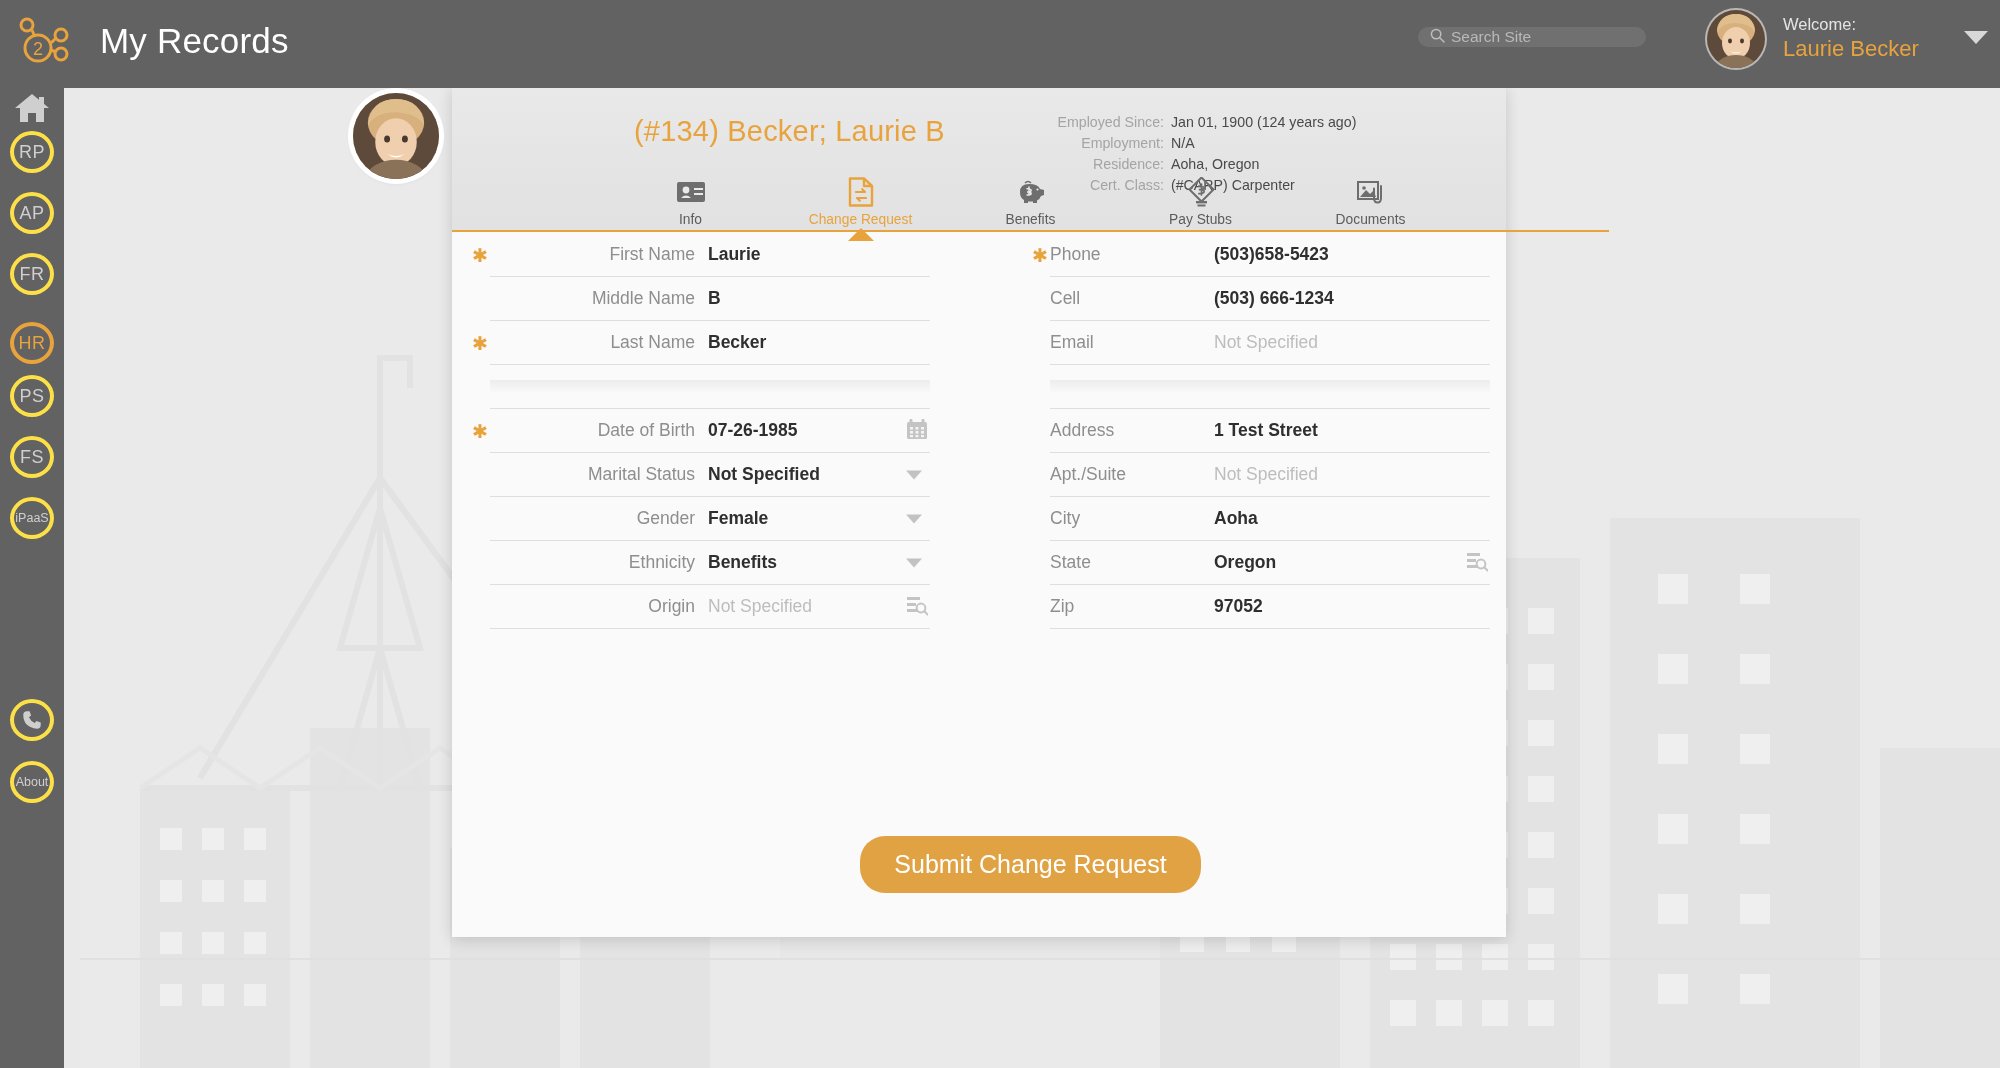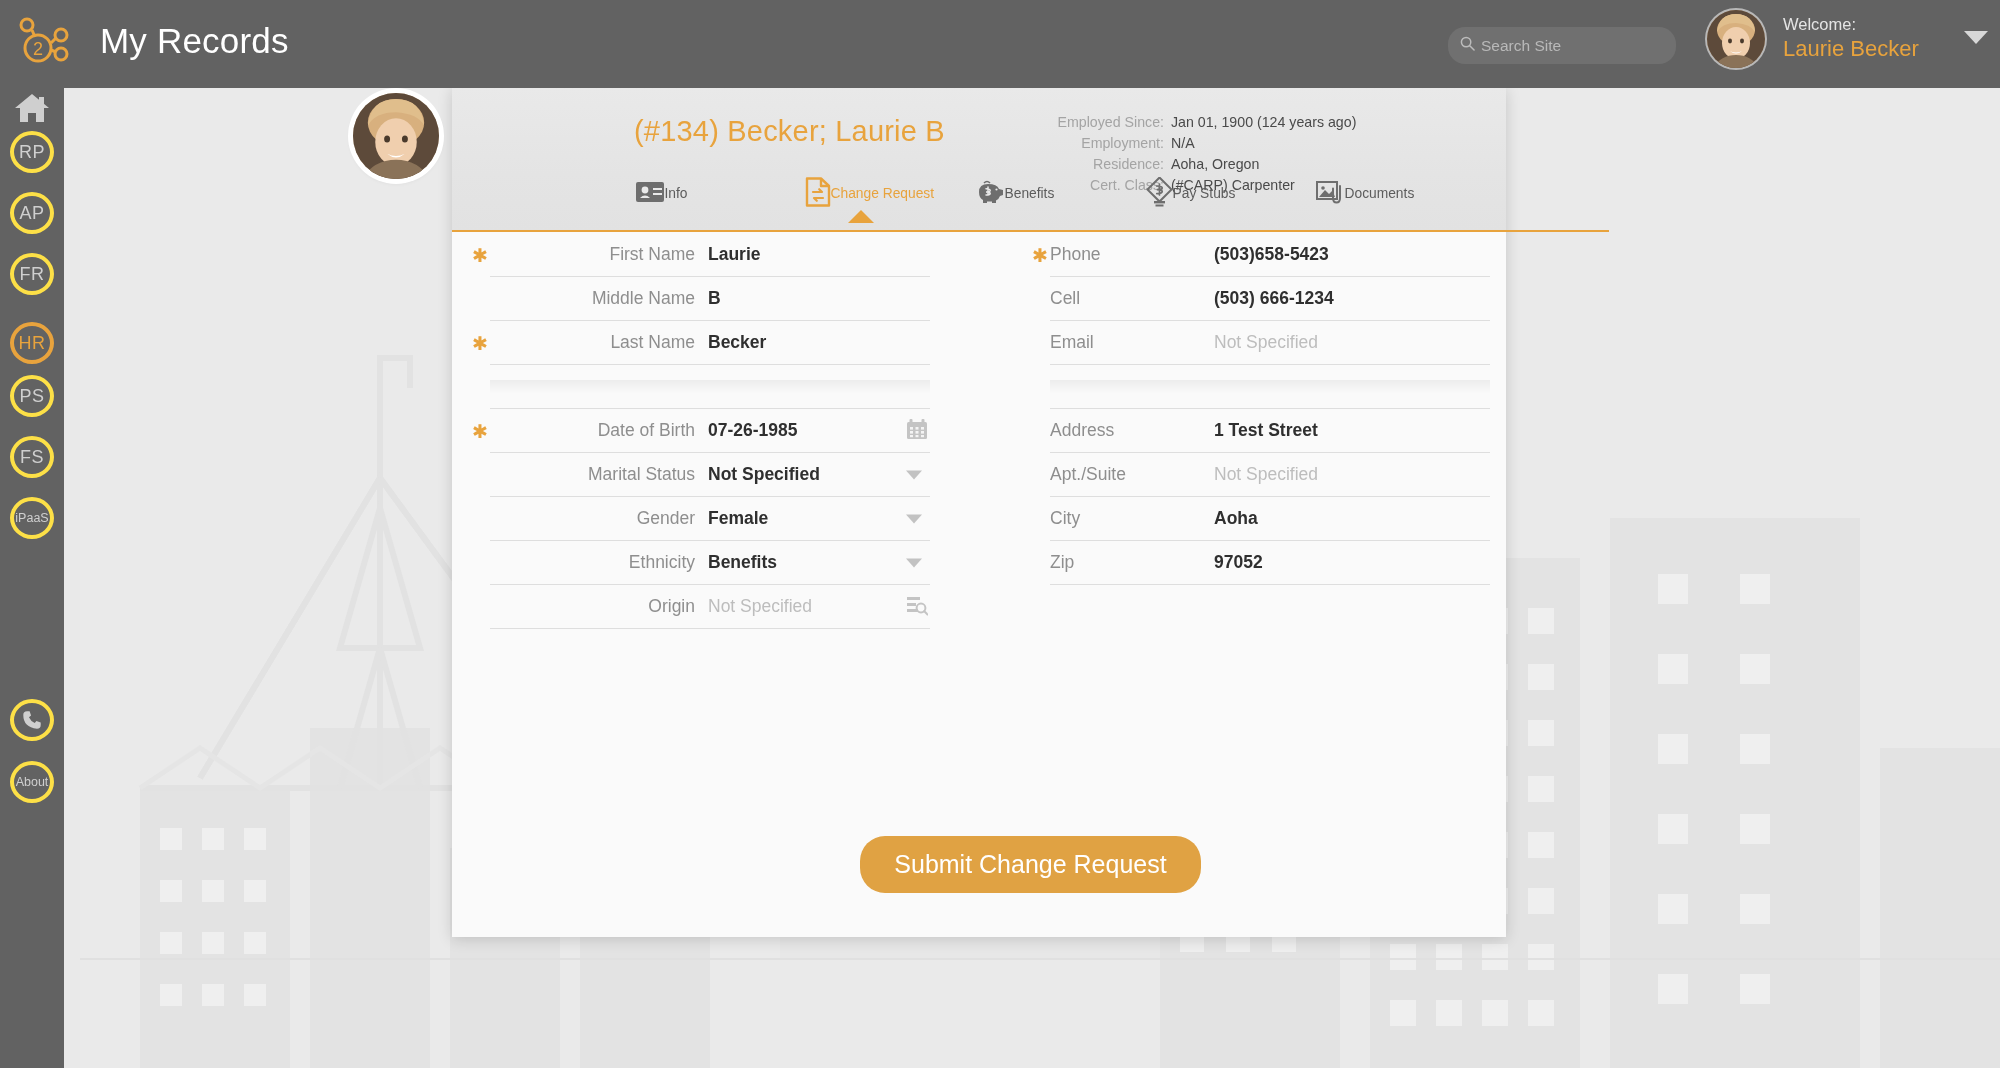--- a/index.html
+++ b/index.html
@@ -21,22 +21,22 @@
     position: absolute; left: 0; top: 0; width: 2000px; height: 88px;
     background: #626262; z-index: 40;
   }
   #brand { position: absolute; left: 14px; top: 10px; display: flex; align-items: center; }
   #brand .logo { width: 62px; height: 62px; }
   #app-title {
     margin-left: 24px; color: #fff; font-size: 35px; font-weight: 400; letter-spacing: .2px;
   }
 
   #search-wrap {
-    position: absolute; left: 1448px; top: 27px;
-    width: 228px; height: 37px; border-radius: 17px;
+    position: absolute; left: 1418px; top: 27px;
+    width: 228px; height: 20px; border-radius: 17px;
     background: rgba(255,255,255,.09);
     display: flex; align-items: center; padding: 0 12px;
   }
   #search-wrap svg { flex: 0 0 auto; }
   #search-input {
     border: 0; background: transparent; outline: none;
     color: #d4d4d4; font-size: 15.5px; margin-left: 6px; width: 180px;
     font-family: "Liberation Sans", sans-serif;
   }
   #search-input::placeholder { color: #b9b9b9; }
@@ -95,21 +95,21 @@
   .meta-row { display: flex; font-size: 14.2px; line-height: 1.49; white-space: nowrap; }
   .meta-label { width: 142px; text-align: right; color: #a4a4a4; }
   .meta-value { margin-left: 7px; color: #4a4a4a; }
 
   
   #tabs {
     position: absolute; left: 0; top: 86px; width: 1157px; height: 57px;
     display: flex; justify-content: center; align-items: flex-start; gap: 58px;
   }
   .tab {
-    width: 112px; display: flex; flex-direction: row; align-items: center;
+    width: 112px; display: flex; flex-direction: column; align-items: center;
     position: relative; padding-top: 1px; cursor: pointer;
   }
   .tab .tab-icon { height: 34px; display: flex; align-items: center; justify-content: center; }
   .tab .tab-label { margin-top: 3px; font-size: 13.8px; color: #5c5c5c; white-space: nowrap; }
   .tab.active .tab-label { color: #e8a33d; }
   .tab .tab-arrow {
     position: absolute; bottom: -14px; left: 50%; transform: translateX(-50%);
     width: 0; height: 0; border-left: 13px solid transparent; border-right: 13px solid transparent;
     border-bottom: 13px solid #e8a33d;
   }
@@ -602,20 +602,35 @@
         <div class="field">
           <span class="lbl">Apt./Suite</span>
           <span class="val empty">Not Specified</span>
         </div>
 
         <div class="field">
           <span class="lbl">City</span>
           <span class="val">Aoha</span>
         </div>
 
+        <div class="field">
+          <span class="lbl">State</span>
+          <span class="val">Oregon</span>
+          <span class="fld-icon">
+            <svg width="22" height="22" viewBox="0 0 22 22" aria-hidden="true">
+              <g fill="#c4c4c4">
+                <rect x="1" y="3" width="13" height="3"></rect>
+                <rect x="1" y="9" width="9" height="3"></rect>
+                <rect x="1" y="15" width="11" height="3"></rect>
+              </g>
+              <circle cx="15" cy="14" r="4.4" fill="none" stroke="#c4c4c4" stroke-width="2"></circle>
+              <path d="M18.3 17.3 L21.5 20.5" stroke="#c4c4c4" stroke-width="2" stroke-linecap="round"></path>
+            </svg>
+          </span>
+        </div>
 
         <div class="field">
           <span class="lbl">Zip</span>
           <span class="val">97052</span>
         </div>
 
       </div>
 
       <div id="submit-row">
         <button id="submit-btn">Submit Change Request</button>

